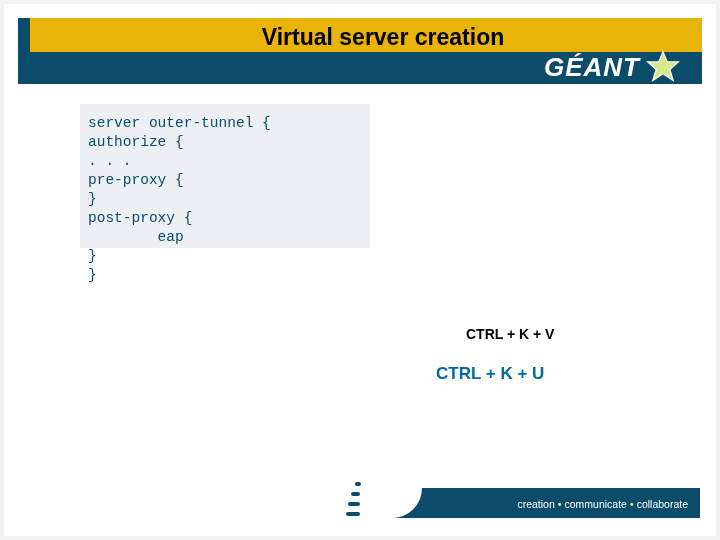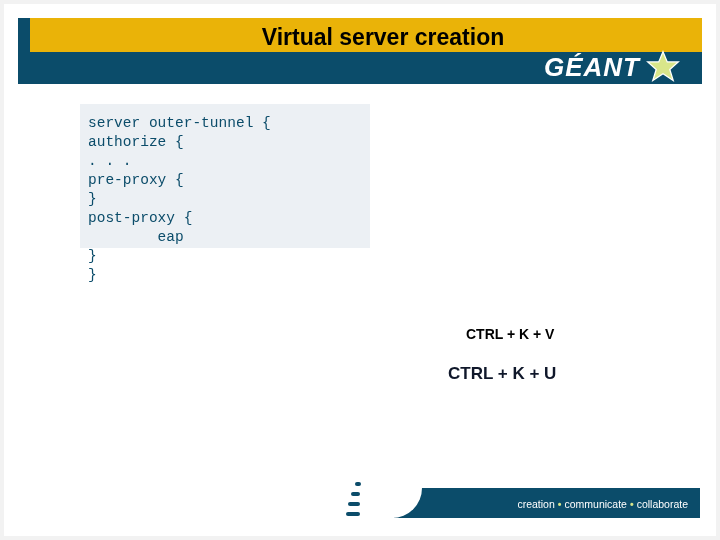--- a/index.html
+++ b/index.html
@@ -93,24 +93,24 @@
     top: 322px;
     left: 438px;
     font-size: 14px;
     font-weight: bold;
     color: #000;
     margin-left: 24px;
   }
   .shortcut2 {
     position: absolute;
     top: 360px;
-    left: 444px;
+    left: 432px;
     font-size: 17px;
     font-weight: bold;
-    color: #0f172a;
+    color: #0369a1;
   }
   .footer-bar {
     position: absolute;
     bottom: 18px;
     left: 390px;
     right: 16px;
     height: 30px;
     background: #0b4c6a;
   }
   .footer-arc {

